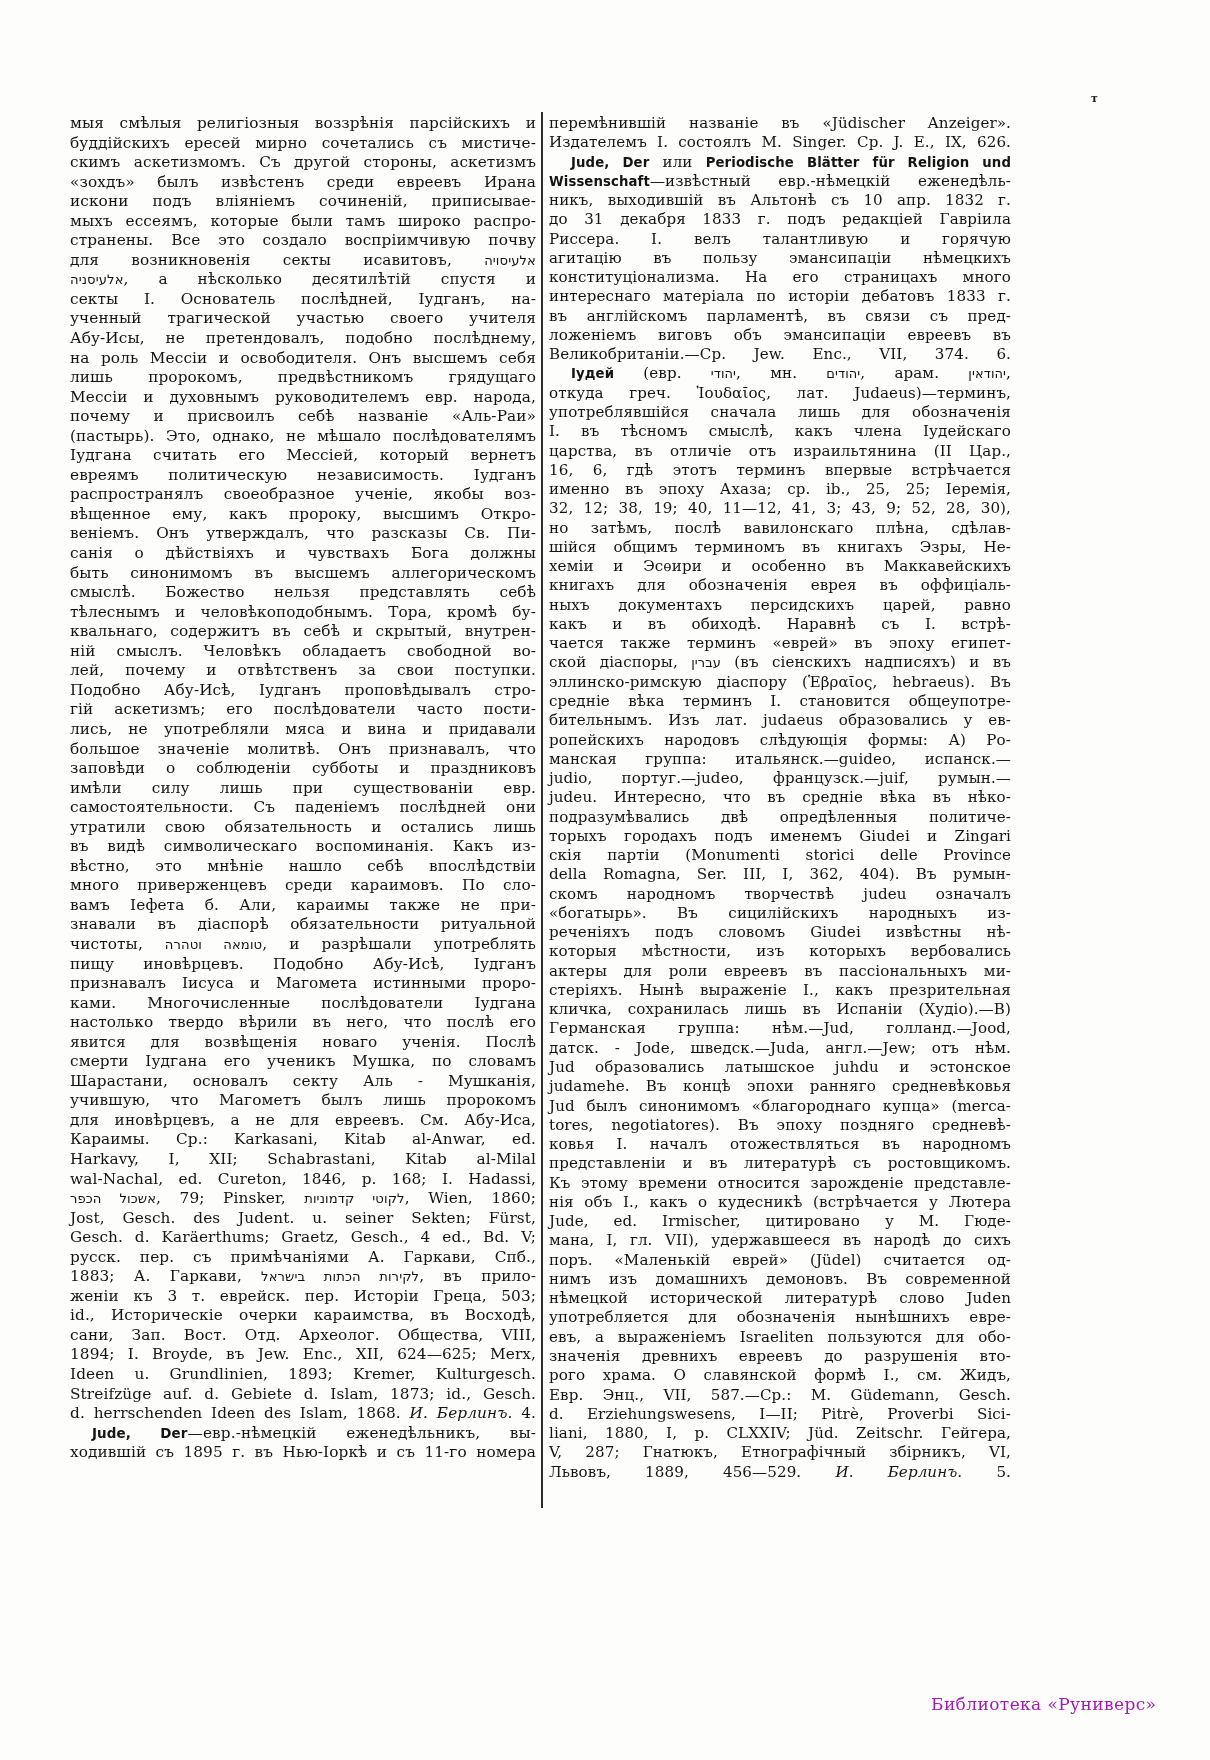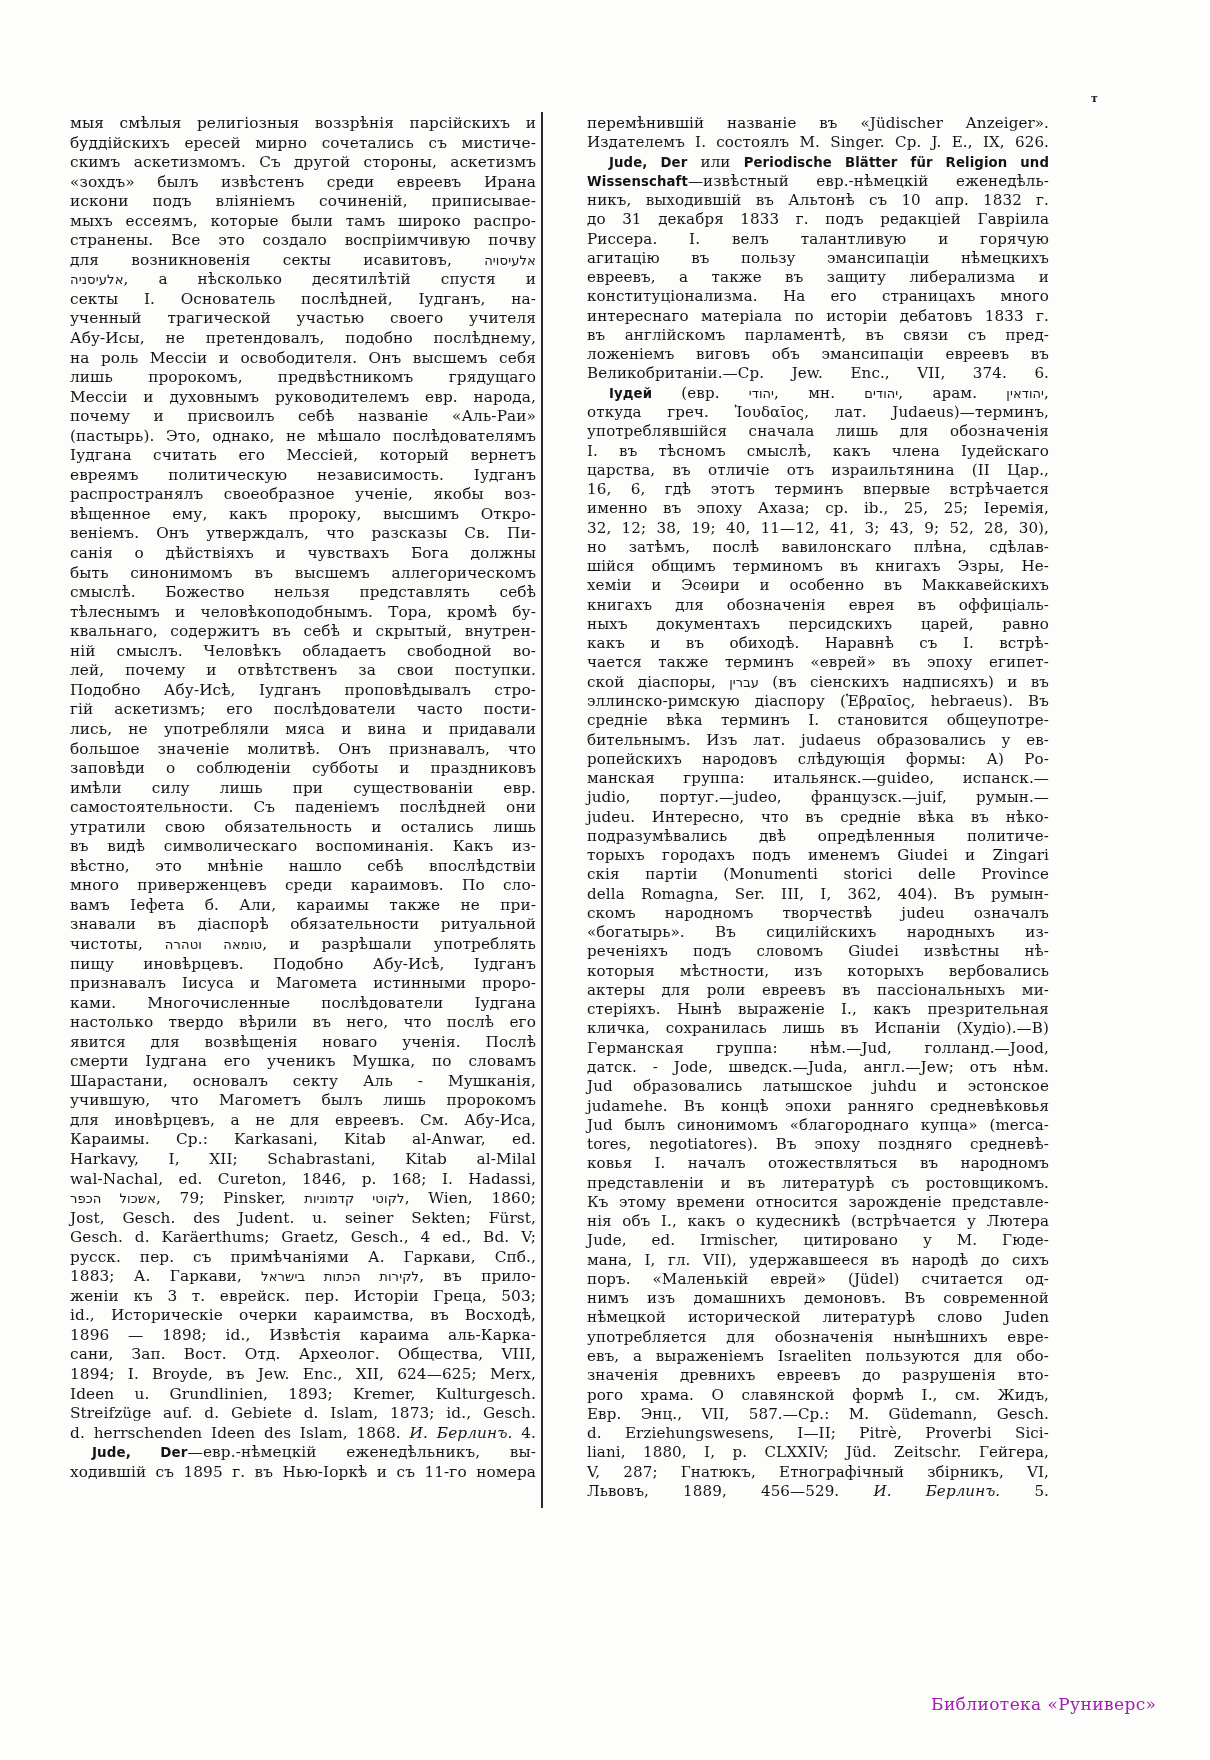--- a/index.html
+++ b/index.html
@@ -1,20 +1,20 @@
 <!DOCTYPE html>
 <html><head>
 <meta charset="utf-8">
 <style>
   html,body{margin:0;padding:0;background:#ffffff;}
   .page{position:relative;width:1210px;height:1760px;background:#fdfdfc;overflow:hidden;
         font-family:"DejaVu Serif", serif;color:#141414;}
   .col{position:absolute;top:114px;}
   .col-left{left:70px;width:466px;}
-  .col-right{left:549px;width:462px;margin-left:38px;}
+  .col-right{left:549px;width:462px;}
   .line{text-align:justify;text-align-last:justify;text-justify:inter-word;
         white-space:nowrap;overflow:visible;letter-spacing:0.1px;}
   .col-left .line{height:19.55px;line-height:19.55px;font-size:15.3px;}
   .col-right .line{height:19.28px;line-height:19.28px;font-size:15.1px;}
   .line{display:flex;justify-content:space-between;}
   
   .line{display:block;}
   .ind{text-indent:22px;}
   .b{font-family:"DejaVu Sans", sans-serif;font-weight:bold;font-size:0.88em;}
   .i{font-style:italic;}
@@ -87,39 +87,37 @@
       <div class="line"><span>Караимы. Ср.: Karkasani, Kitab al-Anwar, ed.</span></div>
       <div class="line"><span>Harkavy, I, XII; Schabrastani, Kitab al-Milal</span></div>
       <div class="line"><span>wal-Nachal, ed. Cureton, 1846, p. 168; I. Hadassi,</span></div>
       <div class="line"><span class="he">אשכול הכפר</span><span>, 79; Pinsker, </span><span class="he">לקוטי קדמוניות</span><span>, Wien, 1860;</span></div>
       <div class="line"><span>Jost, Gesch. des Judent. u. seiner Sekten; Fürst,</span></div>
       <div class="line"><span>Gesch. d. Karäerthums; Graetz, Gesch., 4 ed., Bd. V;</span></div>
       <div class="line"><span>русск. пер. съ примѣчаніями А. Гаркави, Спб.,</span></div>
       <div class="line"><span>1883; А. Гаркави, </span><span class="he">לקירות הכתות בישראל</span><span>, въ прило-</span></div>
       <div class="line"><span>женіи къ 3 т. еврейск. пер. Исторіи Греца, 503;</span></div>
       <div class="line"><span>id., Историческіе очерки караимства, въ Восходѣ,</span></div>
-      <div class="line"><span>1896 — 1898; id., Извѣстія караима аль-Карка-</span></div>
       <div class="line"><span>сани, Зап. Вост. Отд. Археолог. Общества, VIII,</span></div>
       <div class="line"><span>1894; I. Broyde, въ Jew. Enc., XII, 624—625; Merx,</span></div>
       <div class="line"><span>Ideen u. Grundlinien, 1893; Kremer, Kulturgesch.</span></div>
       <div class="line"><span>Streifzüge auf. d. Gebiete d. Islam, 1873; id., Gesch.</span></div>
       <div class="line"><span>d. herrschenden Ideen des Islam, 1868. </span><span class="i">И. Берлинъ.</span><span> 4.</span></div>
       <div class="line ind"><span class="b">Jude, Der</span><span>—евр.-нѣмецкій еженедѣльникъ, вы-</span></div>
       <div class="line"><span>ходившій съ 1895 г. въ Нью-Іоркѣ и съ 11-го номера</span></div>
     </div>
   <div class="col col-right">
       <div class="line"><span>перемѣнившій названіе въ «Jüdischer Anzeiger».</span></div>
       <div class="line"><span>Издателемъ І. состоялъ M. Singer. Ср. J. E., IX, 626.</span></div>
       <div class="line ind"><span class="b">Jude, Der</span><span> или </span><span class="b">Periodische Blätter für Religion und</span></div>
       <div class="line"><span class="b">Wissenschaft</span><span>—извѣстный евр.-нѣмецкій еженедѣль-</span></div>
       <div class="line"><span>никъ, выходившій въ Альтонѣ съ 10 апр. 1832 г.</span></div>
       <div class="line"><span>до 31 декабря 1833 г. подъ редакціей Гавріила</span></div>
       <div class="line"><span>Риссера. І. велъ талантливую и горячую</span></div>
       <div class="line"><span>агитацію въ пользу эмансипаціи нѣмецкихъ</span></div>
-      <div class="line"><span>евреевъ, а также въ защиту либерализма и</span></div>
       <div class="line"><span>конституціонализма. На его страницахъ много</span></div>
       <div class="line"><span>интереснаго матеріала по исторіи дебатовъ 1833 г.</span></div>
       <div class="line"><span>въ англійскомъ парламентѣ, въ связи съ пред-</span></div>
       <div class="line"><span>ложеніемъ виговъ объ эмансипаціи евреевъ въ</span></div>
       <div class="line"><span>Великобританіи.—Ср. Jew. Enc., VII, 374. 6.</span></div>
       <div class="line ind"><span class="b">Іудей</span><span> (евр. </span><span class="he">יהודי</span><span>, мн. </span><span class="he">יהודים</span><span>, арам. </span><span class="he">יהודאין</span><span>,</span></div>
       <div class="line"><span>откуда греч. Ἰουδαῖος, лат. Judaeus)—терминъ,</span></div>
       <div class="line"><span>употреблявшійся сначала лишь для обозначенія</span></div>
       <div class="line"><span>І. въ тѣсномъ смыслѣ, какъ члена Іудейскаго</span></div>
       <div class="line"><span>царства, въ отличіе отъ израильтянина (II Цар.,</span></div>

